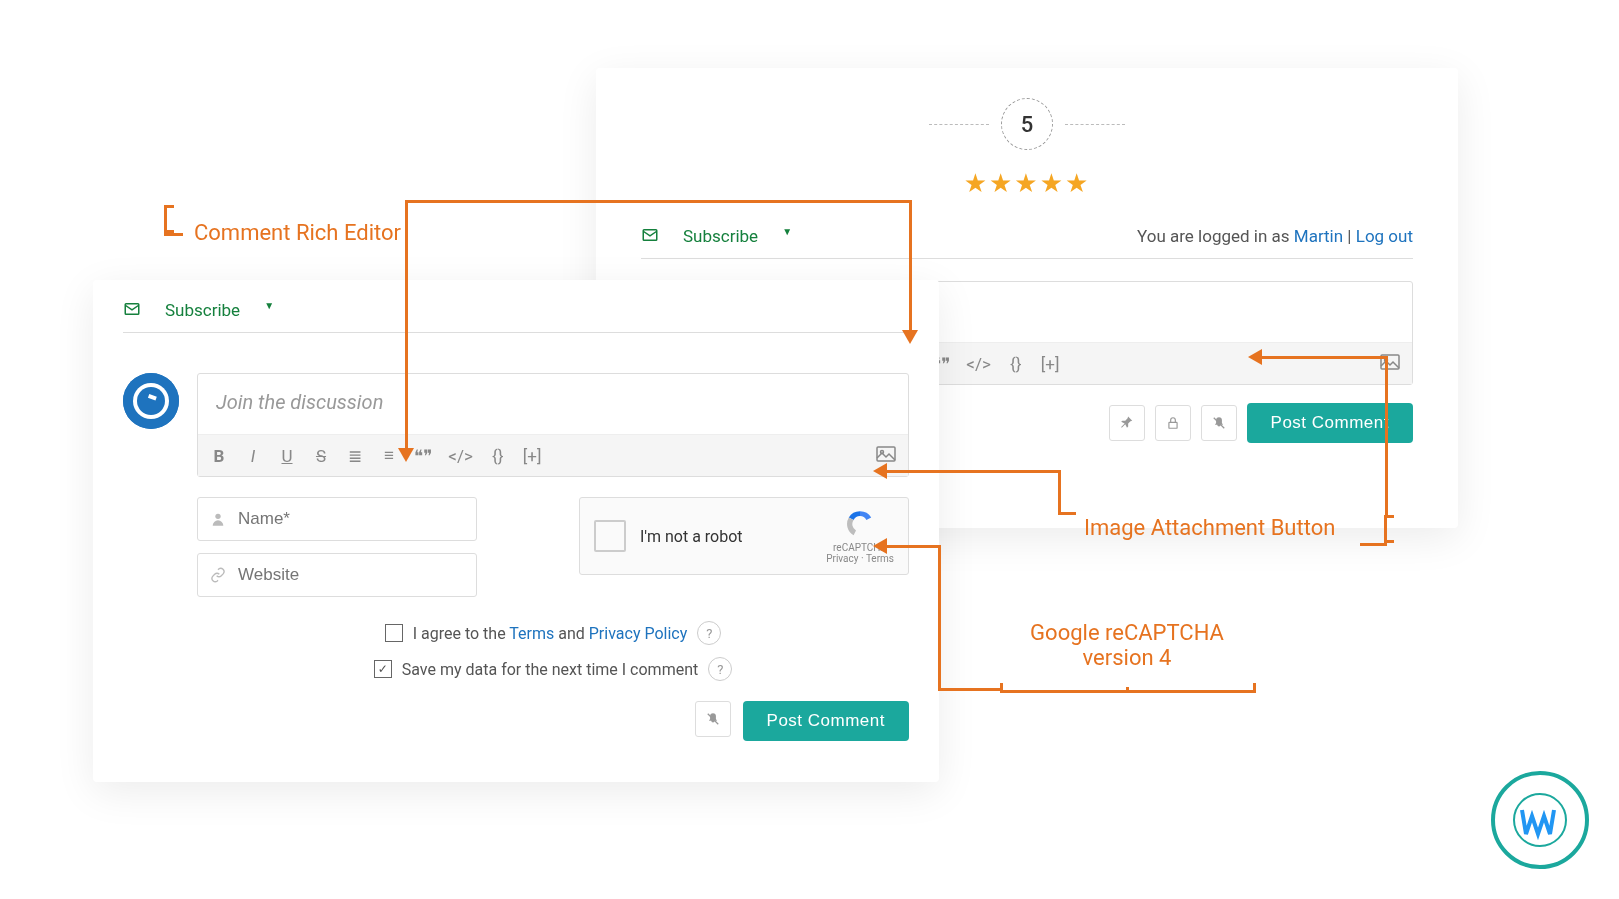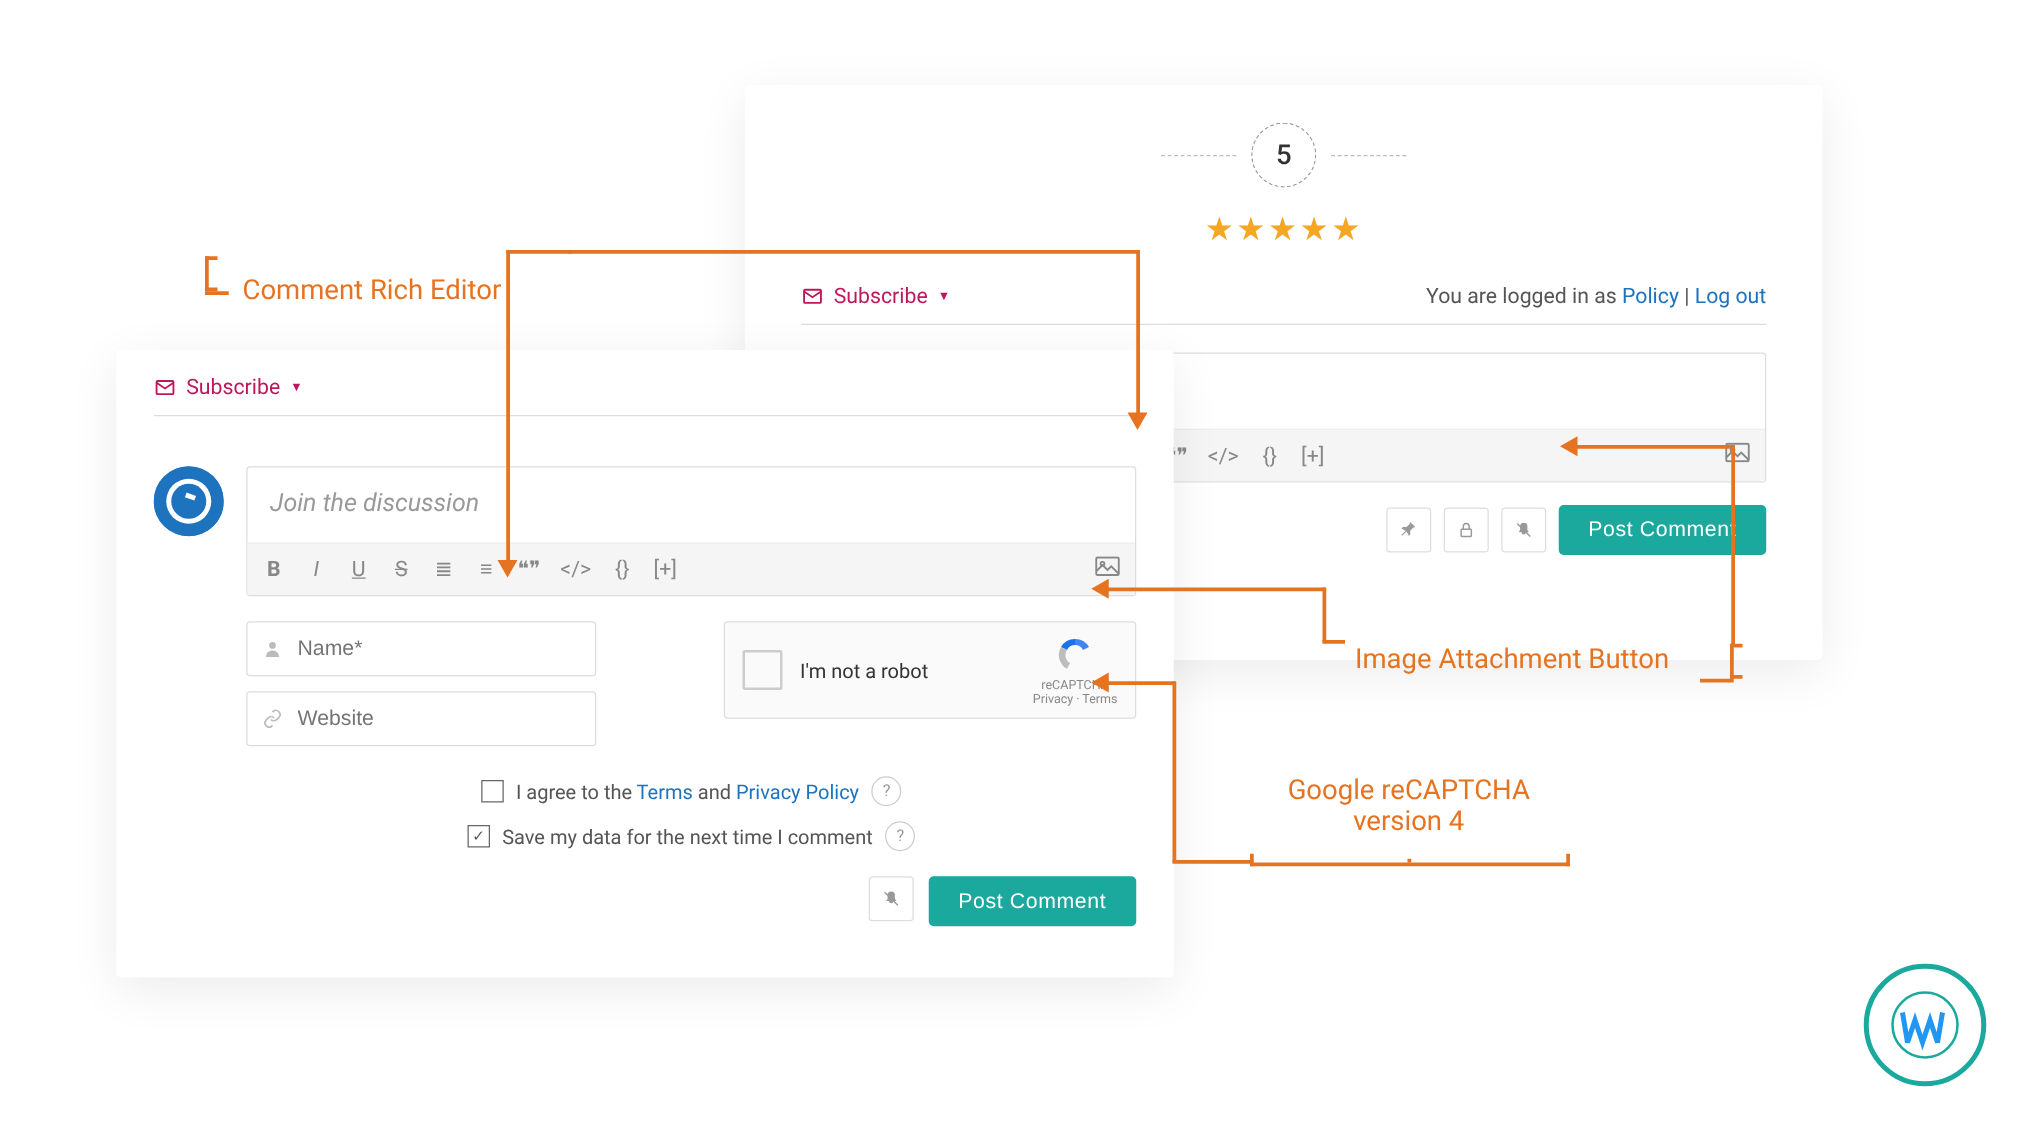--- a/index.html
+++ b/index.html
@@ -5,21 +5,21 @@
 body{margin:0;font-family:-apple-system,BlinkMacSystemFont,"Segoe UI",Roboto,sans-serif;background:#fff;color:#333;width:1619px;height:899px;position:relative;overflow:hidden}
 .card{position:absolute;background:#fff;border-radius:4px;box-shadow:0 10px 40px rgba(0,0,0,0.08)}
 .card-a{left:596px;top:68px;width:772px;height:400px;padding:30px 45px}
 .card-b{left:93px;top:280px;width:786px;height:462px;padding:20px 30px}
 .count-wrap{display:flex;justify-content:center;align-items:center;margin-bottom:18px}
 .dashline{border-top:1px dashed #bbb;flex:1;max-width:60px}
 .count-circle{width:50px;height:50px;border:1px dashed #999;border-radius:50%;display:flex;align-items:center;justify-content:center;font-size:22px;font-weight:500;margin:0 12px}
 .stars{text-align:center;margin-bottom:28px}
 .star{color:#f5a623;font-size:26px;letter-spacing:2px}
 .topbar{display:flex;justify-content:space-between;align-items:center;padding-bottom:12px;border-bottom:1px solid #ddd;margin-bottom:22px;font-size:17px}
-.sub{display:flex;align-items:center;gap:8px;color:#be185d}
+.sub{display:flex;align-items:flex-start;gap:24px;color:#15803d}
 .sub svg{width:18px;height:18px}
 .log{color:#555}
 .log a{color:#1e73be;text-decoration:none}
 .row{display:flex;gap:18px;align-items:flex-start}
 .avatar{width:56px;height:56px;border-radius:50%;flex-shrink:0;background:#eee;display:flex;align-items:center;justify-content:center;overflow:hidden}
 .avatar svg{width:56px;height:56px}
 .editor{flex:1;border:1px solid #ddd;border-radius:3px}
 .editor-text{padding:16px 18px;color:#999;font-style:italic;font-size:20px;min-height:28px}
 .toolbar{background:#f5f5f5;border-top:1px solid #eee;display:flex;align-items:center;padding:10px 12px;gap:16px}
 .tb-icon{color:#888;font-size:17px;min-width:18px;text-align:center}
@@ -77,21 +77,21 @@
   <div class="topbar">
     <div class="sub">
       <svg viewBox="0 0 24 24" fill="none" stroke="currentColor" stroke-width="2">
           <rect x="3" y="5" width="18" height="14" rx="1"></rect>
           <path d="M3 7l9 6 9-6"></path>
         </svg>
       <span>Subscribe</span>
       <span style="font-size:10px">▼</span>
     </div>
     <div class="log">
-      <span>You are logged in as </span><a href="#">Policy</a><span> | </span><a href="#">Log out</a>
+      <span>You are logged in as </span><a href="#">Martin</a><span> | </span><a href="#">Log out</a>
     </div>
   </div>
   <div class="row">
     <div class="avatar">
       <svg viewBox="0 0 56 56">
           <circle cx="28" cy="28" r="28" fill="#f5e6d3"></circle>
           <circle cx="28" cy="22" r="10" fill="#d4a574"></circle>
           <ellipse cx="28" cy="48" rx="16" ry="12" fill="#e89b5c"></ellipse>
           <circle cx="24" cy="20" r="3" fill="#fff"></circle>
           <circle cx="32" cy="20" r="3" fill="#fff"></circle>

